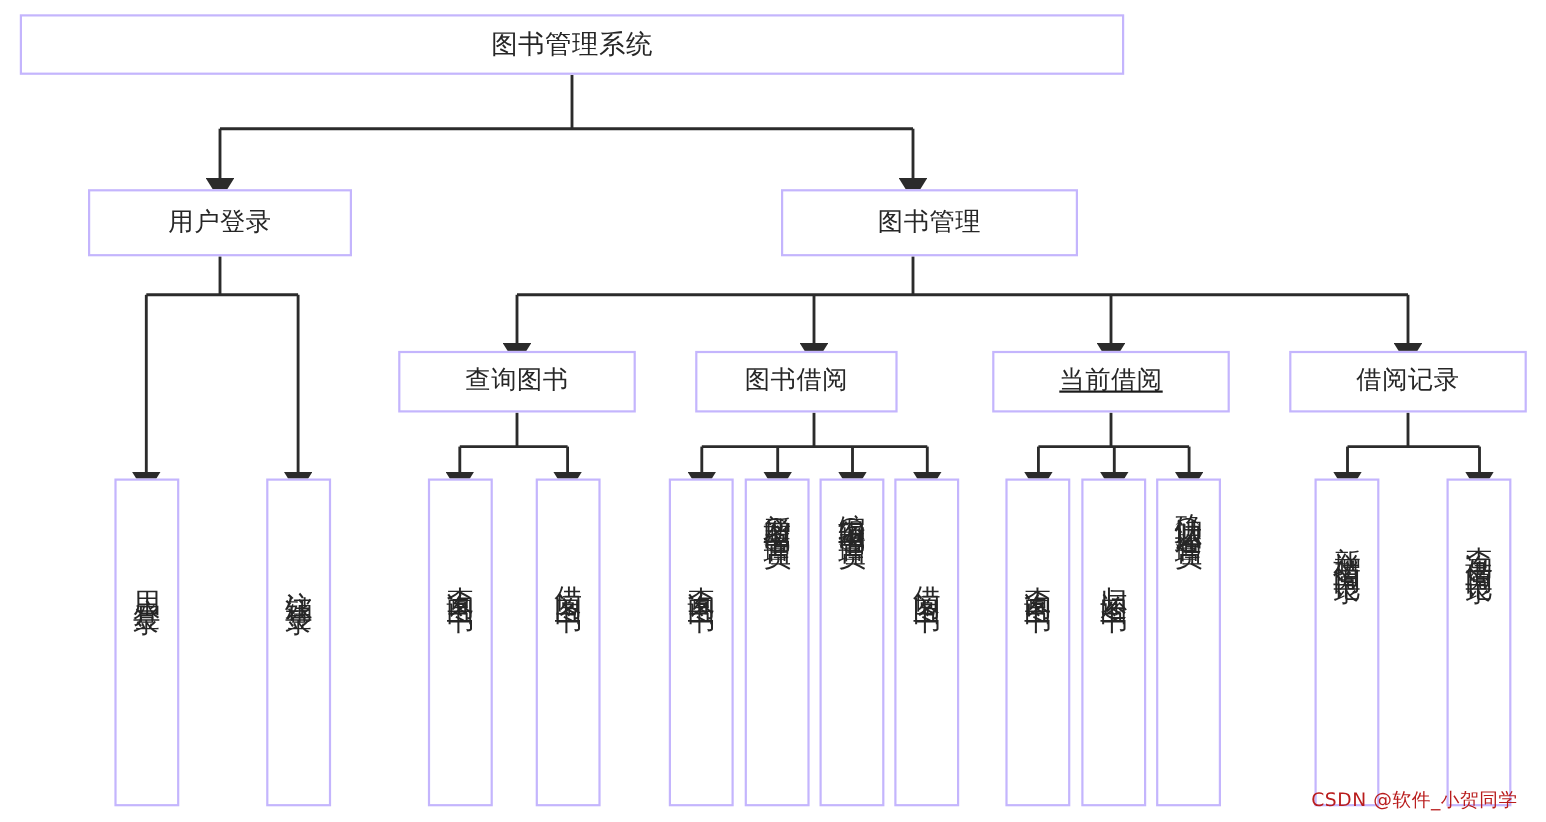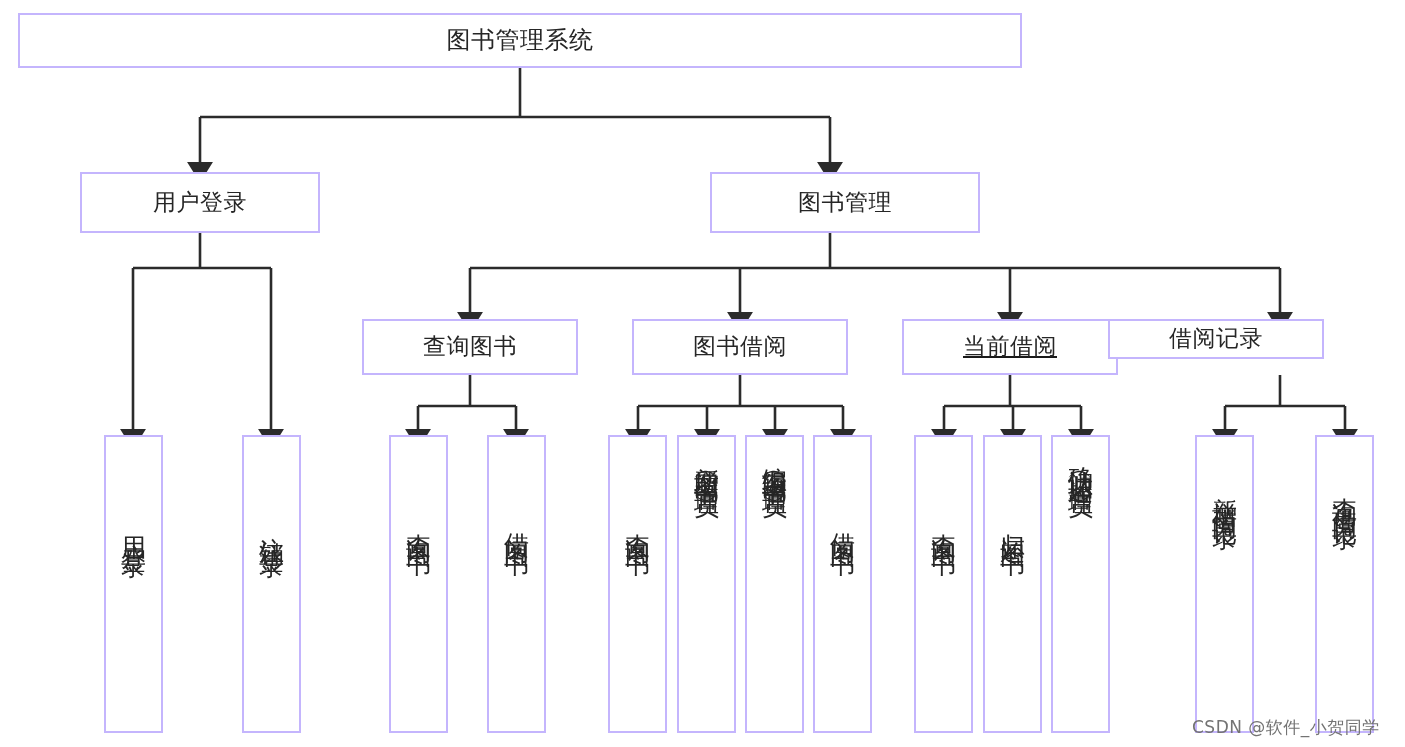--- a/index.html
+++ b/index.html
@@ -63,21 +63,21 @@
     text-orientation: upright;
     font-size: 25px;
     line-height: 1.0;
     letter-spacing: 6px;
     margin: 0 auto;
     white-space: nowrap;
   }
   .watermark {
     position: absolute;
     font-size: 17px;
-    color: #737373;
+    color: #b91c1c;
     white-space: nowrap;
     z-index: 5;
     letter-spacing: 0.5px;
   }
 </style>
 </head>
 <body>
 
 <div id="diagram-root">
 
@@ -143,29 +143,29 @@
   </div>
 
   <div class="node horiz" style="left:710px; top:172px; width:270px; height:61px;">
     <span class="node-label">图书管理</span>
   </div>
 
   <div class="node horiz" style="left:362px; top:319px; width:216px; height:56px;">
     <span class="node-label">查询图书</span>
   </div>
 
-  <div class="node horiz" style="left:632px; top:319px; width:216px; height:56px;">
+  <div class="node horiz" style="left:632px; top:319px; width:184px; height:56px;">
     <span class="node-label">图书借阅</span>
   </div>
 
   <div class="node horiz" style="left:902px; top:319px; width:216px; height:56px;text-decoration:underline;">
     <span class="node-label">当前借阅</span>
   </div>
 
-  <div class="node horiz" style="left:1108px; top:319px; width:216px; height:40px;">
+  <div class="node horiz" style="left:1172px; top:319px; width:216px; height:56px;">
     <span class="node-label">借阅记录</span>
   </div>
 
   <div class="node vert" style="left:104px; top:435px; width:59px; height:298px;">
     <span class="node-label" style="margin-top:80px;">用户登录</span>
   </div>
 
   <div class="node vert" style="left:242px; top:435px; width:59px; height:298px;">
     <span class="node-label" style="margin-top:80px;">注销登录</span>
   </div>

